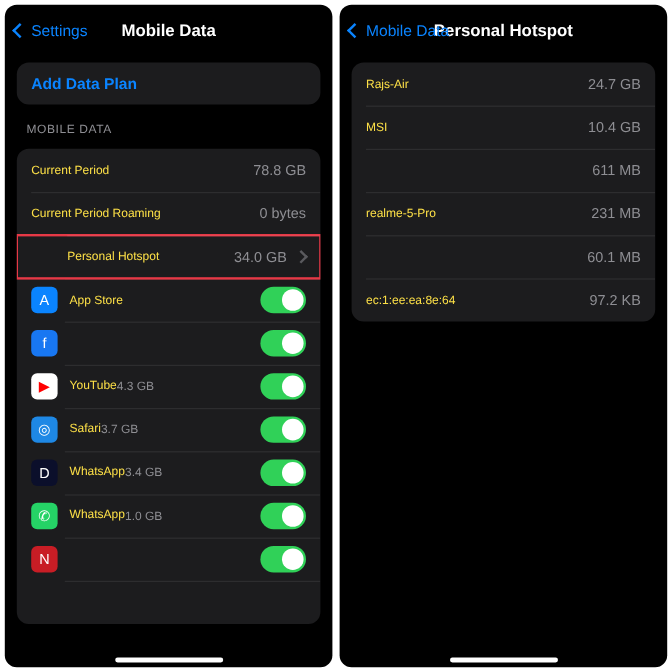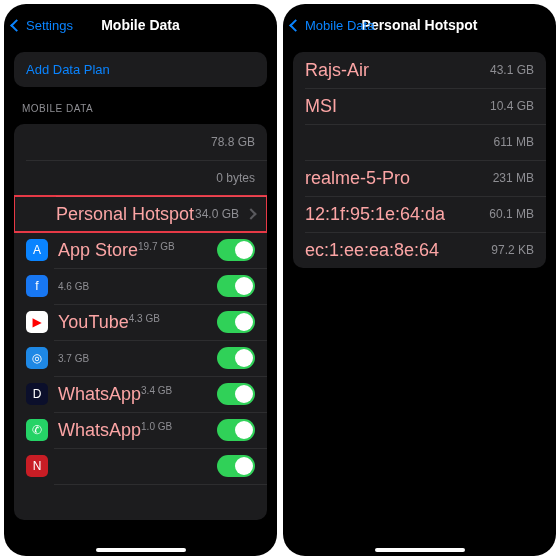--- a/index.html
+++ b/index.html
@@ -8,21 +8,21 @@
     width: 560px;
     height: 560px;
     font-family: -apple-system, "Helvetica Neue", Arial, sans-serif;
     display: flex;
     gap: 6px;
     padding: 4px;
   }
   .phone {
     flex: 1;
     background: #000;
-    border-radius: 22px;
+    border-radius: 10px;
     overflow: hidden;
     position: relative;
     display: flex;
     flex-direction: column;
   }
   .navbar {
     height: 42px;
     display: flex;
     align-items: center;
     justify-content: center;
@@ -99,21 +99,21 @@
     border-radius: 5px;
     flex-shrink: 0;
     margin-right: 10px;
     display: flex;
     align-items: center;
     justify-content: center;
     font-size: 12px;
     color: #fff;
   }
   .row .label-stack { flex: 1; display: flex; }
-  .row .label { color: #fca5a5; font-size: 18px; }
+  .row .label { color: #fde047; font-size: 10px; }
   .row .sub { color: #8e8e93; font-size: 10px; margin-top: 1px; }
   .row .value { color: #8e8e93; font-size: 12px; margin-left: auto; }
   .chev-right {
     width: 8px; height: 8px;
     border-top: 2px solid #5a5a5e;
     border-right: 2px solid #5a5a5e;
     transform: rotate(45deg);
     margin-left: 8px;
     flex-shrink: 0;
   }
@@ -130,20 +130,21 @@
     position: absolute;
     width: 18px; height: 18px;
     background: #fff;
     border-radius: 50%;
     top: 2px; right: 2px;
   }
   .add-plan {
     color: #0a84ff;
     font-size: 13px;
     padding: 10px 12px;
+    font-weight: bold;
   }
   .highlight {
     outline: 2px solid #e63946;
     outline-offset: -1px;
     position: relative; z-index: 2;
   }
   .indent { padding-left: 42px; }
   .indent::before { left: 42px !important; }
   .home-ind {
     position: absolute;
@@ -170,57 +171,58 @@
       <div class="scroll">
 
     <div class="group">
       <div class="add-plan">Add Data Plan</div>
     </div>
 
     <div class="section-header">MOBILE DATA</div>
 
     <div class="group" id="usage-group">
       <div class="row noicon">
+        <span class="label">Current Period</span>
         <span class="value">78.8 GB</span>
       </div>
       <div class="row noicon">
+        <span class="label">Current Period Roaming</span>
         <span class="value">0 bytes</span>
       </div>
       <div class="row noicon indent highlight">
         <span class="label">Personal Hotspot</span>
         <span class="value">34.0 GB</span>
         <span class="chev-right"></span>
       </div>
 
       <div class="row">
             <div class="app-icon" style="background: rgb(10, 132, 255);">A</div>
             <div class="label-stack">
               <span class="label">App Store</span>
-              <span class="sub">19.7 GB</span>
             </div>
             <div class="toggle"></div>
           </div>
           <div class="row">
             <div class="app-icon" style="background: rgb(24, 119, 242);">f</div>
             <div class="label-stack">
-              <span class="sub">4.6 GB</span>
             </div>
             <div class="toggle"></div>
           </div>
           <div class="row">
             <div class="app-icon" style="background: rgb(255, 255, 255); color: rgb(255, 0, 0);">▶</div>
             <div class="label-stack">
               <span class="label">YouTube</span>
               <span class="sub">4.3 GB</span>
             </div>
             <div class="toggle"></div>
           </div>
           <div class="row">
             <div class="app-icon" style="background: rgb(30, 136, 229);">◎</div>
             <div class="label-stack">
+              <span class="label">Safari</span>
               <span class="sub">3.7 GB</span>
             </div>
             <div class="toggle"></div>
           </div>
           <div class="row">
             <div class="app-icon" style="background: rgb(11, 15, 43);">D</div>
             <div class="label-stack">
               <span class="label">WhatsApp</span>
               <span class="sub">3.4 GB</span>
             </div>
@@ -252,35 +254,34 @@
       <span class="chev-left"></span>
       <span>Mobile Data</span>
     </div>
     <span>Personal Hotspot</span>
   </div>
   <div class="content">
       <div class="scroll">
     <div class="group" id="clients-group">
           <div class="row noicon">
             <span class="label">Rajs-Air</span>
-            <span class="value">43.1 GB</span>
+            <span class="value">24.7 GB</span>
           </div>
           <div class="row noicon">
             <span class="label">MSI</span>
             <span class="value">10.4 GB</span>
           </div>
           <div class="row noicon">
             <span class="value">611 MB</span>
           </div>
           <div class="row noicon">
             <span class="label">realme-5-Pro</span>
             <span class="value">231 MB</span>
           </div>
           <div class="row noicon">
-            <span class="label">12:1f:95:1e:64:da</span>
             <span class="value">60.1 MB</span>
           </div>
           <div class="row noicon">
             <span class="label">ec:1:ee:ea:8e:64</span>
             <span class="value">97.2 KB</span>
           </div>
         </div>
   </div>
     </div>
   <div class="home-ind"></div>

